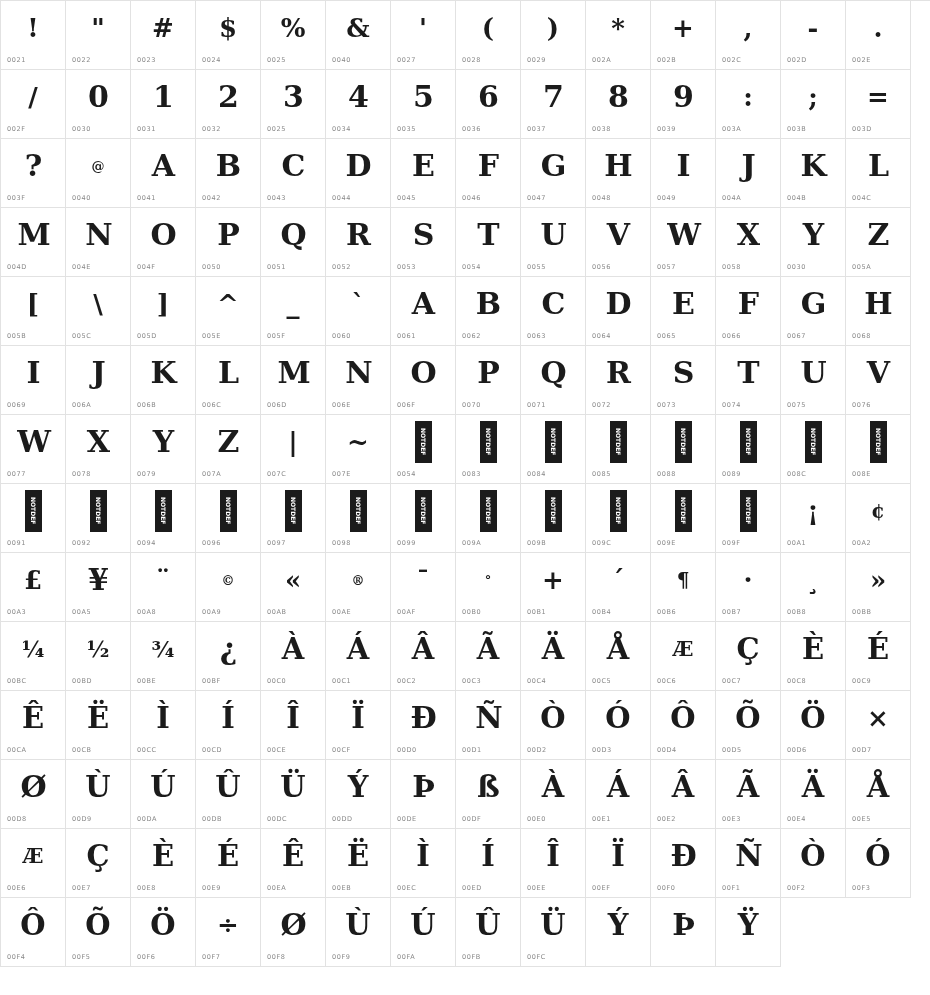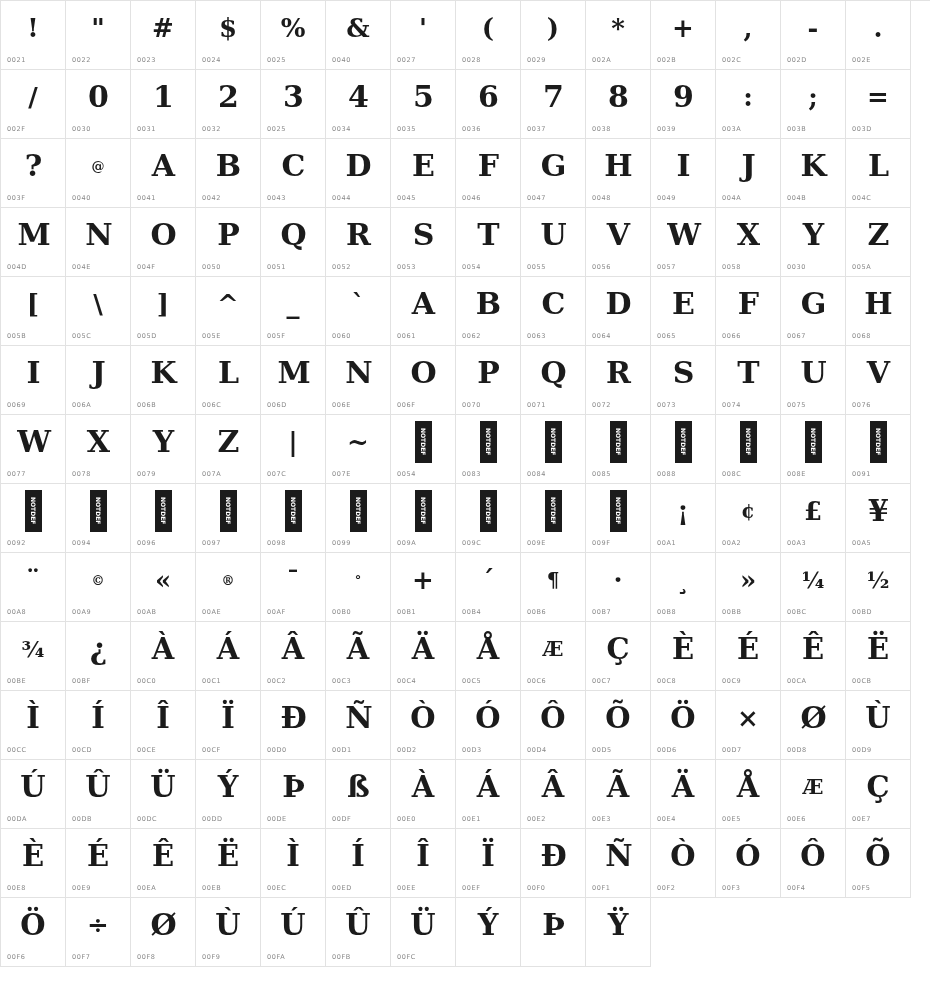--- a/index.html
+++ b/index.html
@@ -670,20 +670,28 @@
         </div>
       </div>
       <div class="code-label">0088</div>
     </div>
     <div class="glyph-cell">
       <div class="glyph-art ">
         <div class="notdef-box">
           <i>NOTDEF</i>
         </div>
       </div>
+      <div class="code-label">0089</div>
+    </div>
+    <div class="glyph-cell">
+      <div class="glyph-art ">
+        <div class="notdef-box">
+          <i>NOTDEF</i>
+        </div>
+      </div>
       <div class="code-label">008C</div>
     </div>
     <div class="glyph-cell">
       <div class="glyph-art ">
         <div class="notdef-box">
           <i>NOTDEF</i>
         </div>
       </div>
       <div class="code-label">008E</div>
     </div>
@@ -743,20 +751,28 @@
       </div>
       <div class="code-label">0099</div>
     </div>
     <div class="glyph-cell">
       <div class="glyph-art ">
         <div class="notdef-box">
           <i>NOTDEF</i>
         </div>
       </div>
       <div class="code-label">009A</div>
+    </div>
+    <div class="glyph-cell">
+      <div class="glyph-art ">
+        <div class="notdef-box">
+          <i>NOTDEF</i>
+        </div>
+      </div>
+      <div class="code-label">009B</div>
     </div>
     <div class="glyph-cell">
       <div class="glyph-art ">
         <div class="notdef-box">
           <i>NOTDEF</i>
         </div>
       </div>
       <div class="code-label">009C</div>
     </div>
     <div class="glyph-cell">

